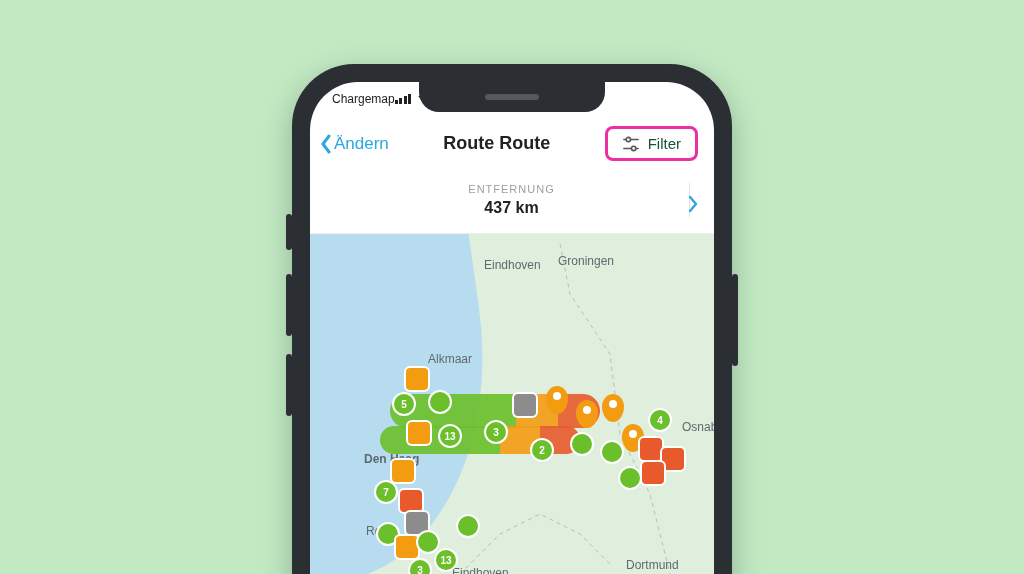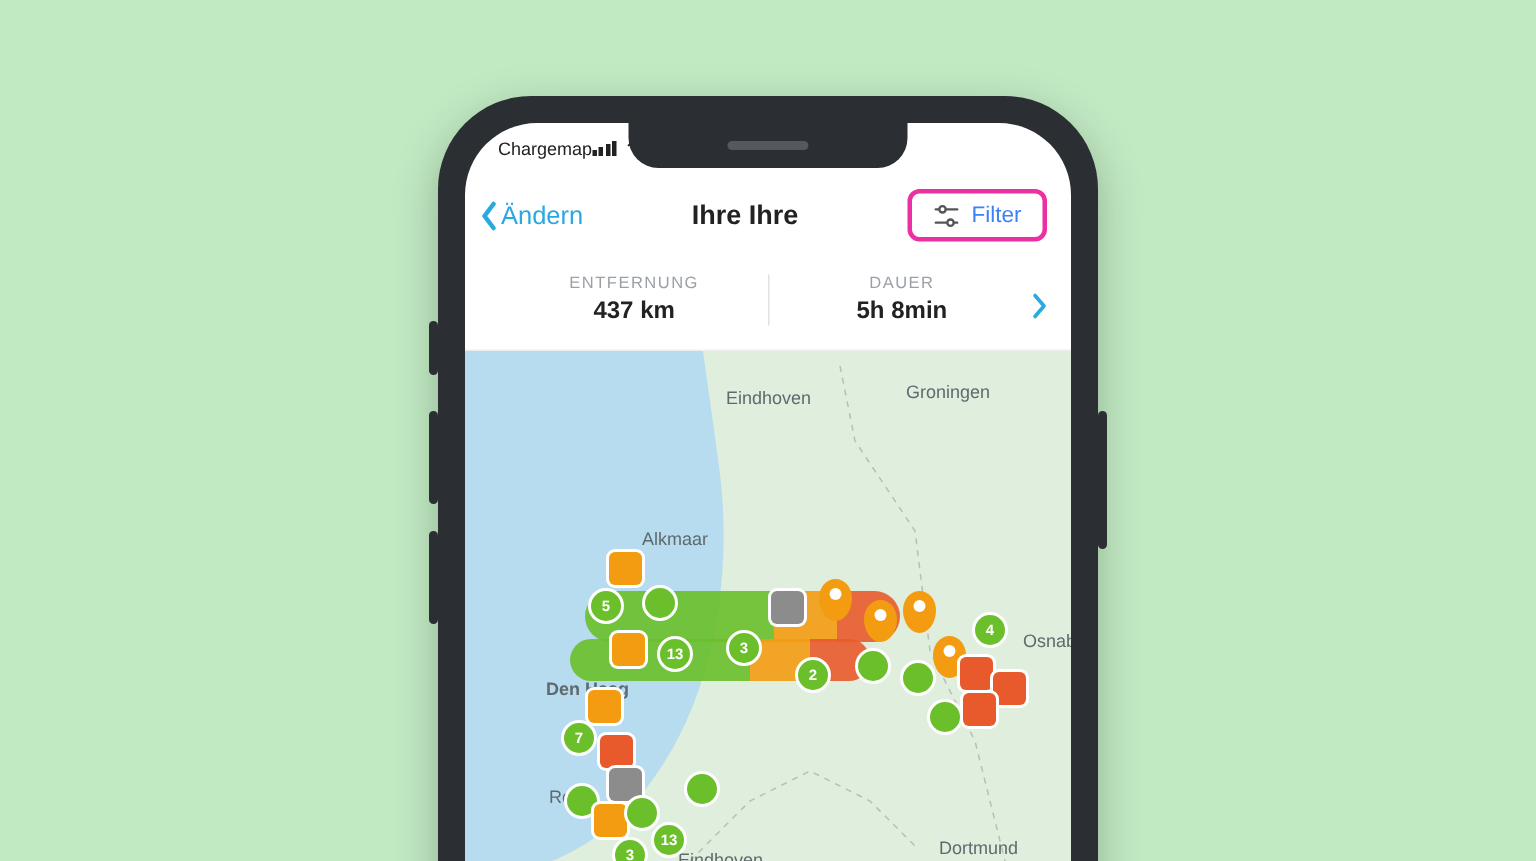--- a/index.html
+++ b/index.html
@@ -68,21 +68,21 @@
     display:flex; align-items:center; gap:2px;
     color:#2aa9e0; font-size:17px;
   }
   .chev-left { width:12px; height:20px; }
   .title { font-weight:700; font-size:18px; color:#222; }
   .filter-btn {
     display:flex; align-items:center; gap:8px;
     border:3px solid #ec2fa3;
     border-radius:8px;
     padding:6px 14px;
-    font-size:15px; color:#3b82f6;
+    font-size:15px; color:#14532d;
   }
   .filter-icon { width:18px; height:16px; }
   .stats {
     display:flex; align-items:center;
     padding: 8px 24px 16px 24px;
     border-bottom: 1px solid #eee;
     position:relative;
   }
   .stat { flex:1; text-align:center; }
   .stat .lbl { font-size:11px; letter-spacing:1px; color:#9aa0a6; text-transform:uppercase; margin-bottom:4px;}
@@ -145,60 +145,56 @@
       </div>
     </div>
 
     <div class="navbar">
       <div class="back">
         <svg class="chev-left" viewBox="0 0 12 20" fill="none" stroke="#2aa9e0" stroke-width="3" stroke-linecap="round" stroke-linejoin="round">
             <polyline points="9,2 3,10 9,18"></polyline>
           </svg>
         <span>Ändern</span>
       </div>
-      <div class="title">Ihre Ihre</div>
+      <div class="title">Route Route</div>
       <div class="filter-btn">
         <svg class="filter-icon" viewBox="0 0 20 18" fill="none" stroke="#555" stroke-width="1.8" stroke-linecap="round">
             <line x1="2" y1="4" x2="18" y2="4"></line>
             <circle cx="7" cy="4" r="2.4" fill="#fff"></circle>
             <line x1="2" y1="14" x2="18" y2="14"></line>
             <circle cx="13" cy="14" r="2.4" fill="#fff"></circle>
           </svg>
         <span>Filter</span>
       </div>
     </div>
 
     <div class="stats">
       <div class="stat">
         <div class="lbl">ENTFERNUNG</div>
         <div class="val">437 km</div>
       </div>
       <div class="sep"></div>
-      <div class="stat">
-        <div class="lbl">DAUER</div>
-        <div class="val">5h 8min</div>
-      </div>
       <div class="chev-right">
         <svg viewBox="0 0 10 18" fill="none" stroke-width="2.4" stroke-linecap="round" stroke-linejoin="round">
             <polyline points="2,2 8,9 2,16"></polyline>
           </svg>
       </div>
     </div>
 
     <div class="map">
       <div class="sea"></div>
       <div class="sea2"></div>
       <svg class="land-border" viewBox="0 0 404 640" fill="none" stroke="#b8bfb8" stroke-width="1" stroke-dasharray="4 4">
         <path d="M250 10 L260 60 L300 120 L310 200 L340 260 L360 340"></path>
         <path d="M150 340 L190 300 L230 280 L270 300 L300 330"></path>
       </svg>
 
       <div id="city-labels">
           <div class="city-label" style="left: 174px; top: 24px;">Eindhoven</div>
-          <div class="city-label" style="left: 248px; top: 20px; margin-left: 46px;">Groningen</div>
+          <div class="city-label" style="left: 248px; top: 20px;">Groningen</div>
           <div class="city-label" style="left: 98px; top: 118px; margin-left: 20px;">Alkmaar</div>
           <div class="city-label" style="left: 372px; top: 186px;">Osnabr</div>
           <div class="city-label" style="left: 54px; top: 218px; font-weight: bold;">Den Haag</div>
           <div class="city-label" style="left: 56px; top: 290px;">Rotte</div>
           <div class="city-label" style="left: 142px; top: 332px;">Eindhoven</div>
           <div class="city-label" style="left: 316px; top: 324px;">Dortmund</div>
         </div>
 
       <div class="pins">
         <div class="cluster-band" style="left:80px; top:160px; width:210px;"></div>

